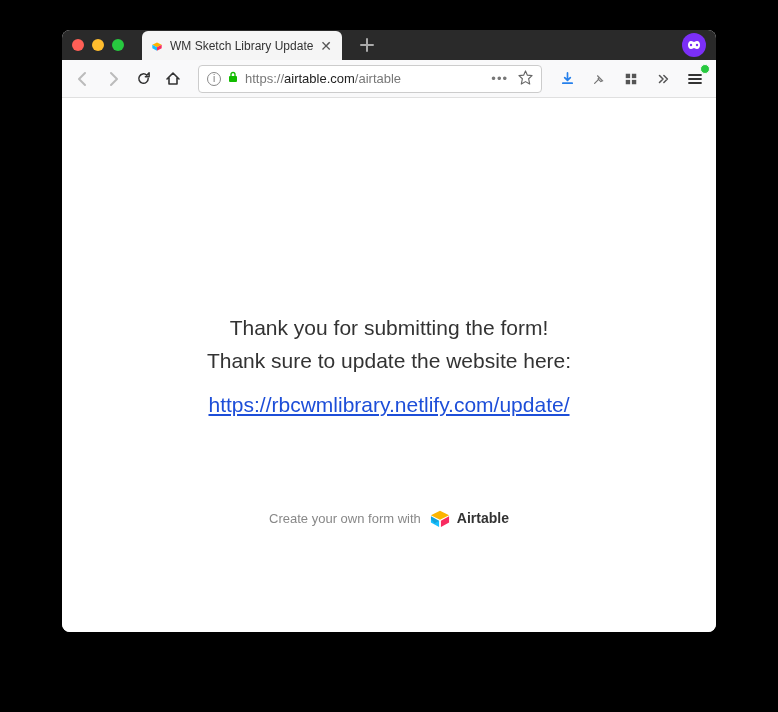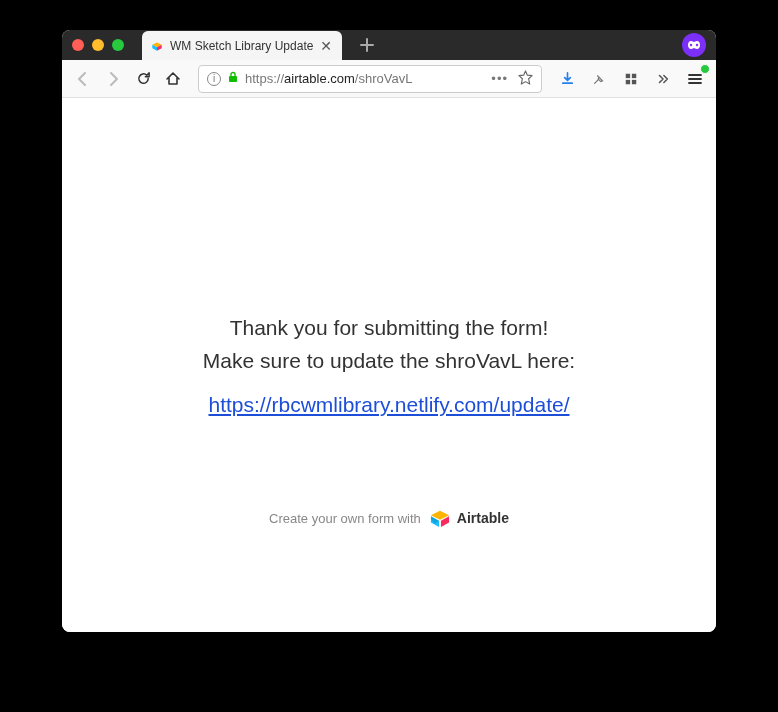--- a/index.html
+++ b/index.html
@@ -192,21 +192,21 @@
     </div>
     <div class="urlbar">
       <span class="info-icon">i</span>
       <span class="url-lock">
         <svg width="12" height="12" viewBox="0 0 12 12">
             <rect x="2" y="5" width="8" height="6" rx="1" fill="#12bc00"></rect>
             <path d="M4 5V3.5a2 2 0 114 0V5" stroke="#12bc00" stroke-width="1.4" fill="none"></path>
           </svg>
       </span>
       <span class="url-text">
-        <span>https://</span><span class="domain">airtable.com</span><span>/shroVavL</span>
+        <span>https://</span><span class="domain">airtable.com</span><span>/airtable</span>
       </span>
       <span class="url-actions">
         <span style="letter-spacing:1px;">•••</span>
         <span>
           <svg width="15" height="15" viewBox="0 0 16 16">
               <path d="M8 1l2 4.5 5 .5-3.7 3.3L12.5 15 8 12.4 3.5 15l1.2-5.7L1 6l5-.5L8 1z" stroke="#666" stroke-width="1.2" fill="none" stroke-linejoin="round"></path>
             </svg>
         </span>
       </span>
     </div>
@@ -238,21 +238,21 @@
         <svg width="16" height="16" viewBox="0 0 16 16">
             <path d="M2 4h12M2 8h12M2 12h12" stroke="#333" stroke-width="1.8" stroke-linecap="round"></path>
           </svg>
         <span class="badge-dot"></span>
       </div>
     </div>
   </div>
 
   <div class="content">
     <div class="msg">Thank you for submitting the form!</div>
-    <div class="msg">Make sure to update the shroVavL here:</div>
+    <div class="msg">Thank sure to update the website here:</div>
     <a class="link">https://rbcwmlibrary.netlify.com/update/</a>
 
     <div class="footer">
       <span>Create your own form with</span>
       <span class="airtable-logo">
         <span class="airtable-cube">
           <svg viewBox="0 0 24 22" width="22" height="20">
             <polygon points="2,8 12,3 22,8 12,13" fill="#fcb400"></polygon>
             <polygon points="2,9 11,14 11,21 2,16" fill="#18bfff"></polygon>
             <polygon points="22,9 13,14 13,21 22,16" fill="#f82b60"></polygon>

